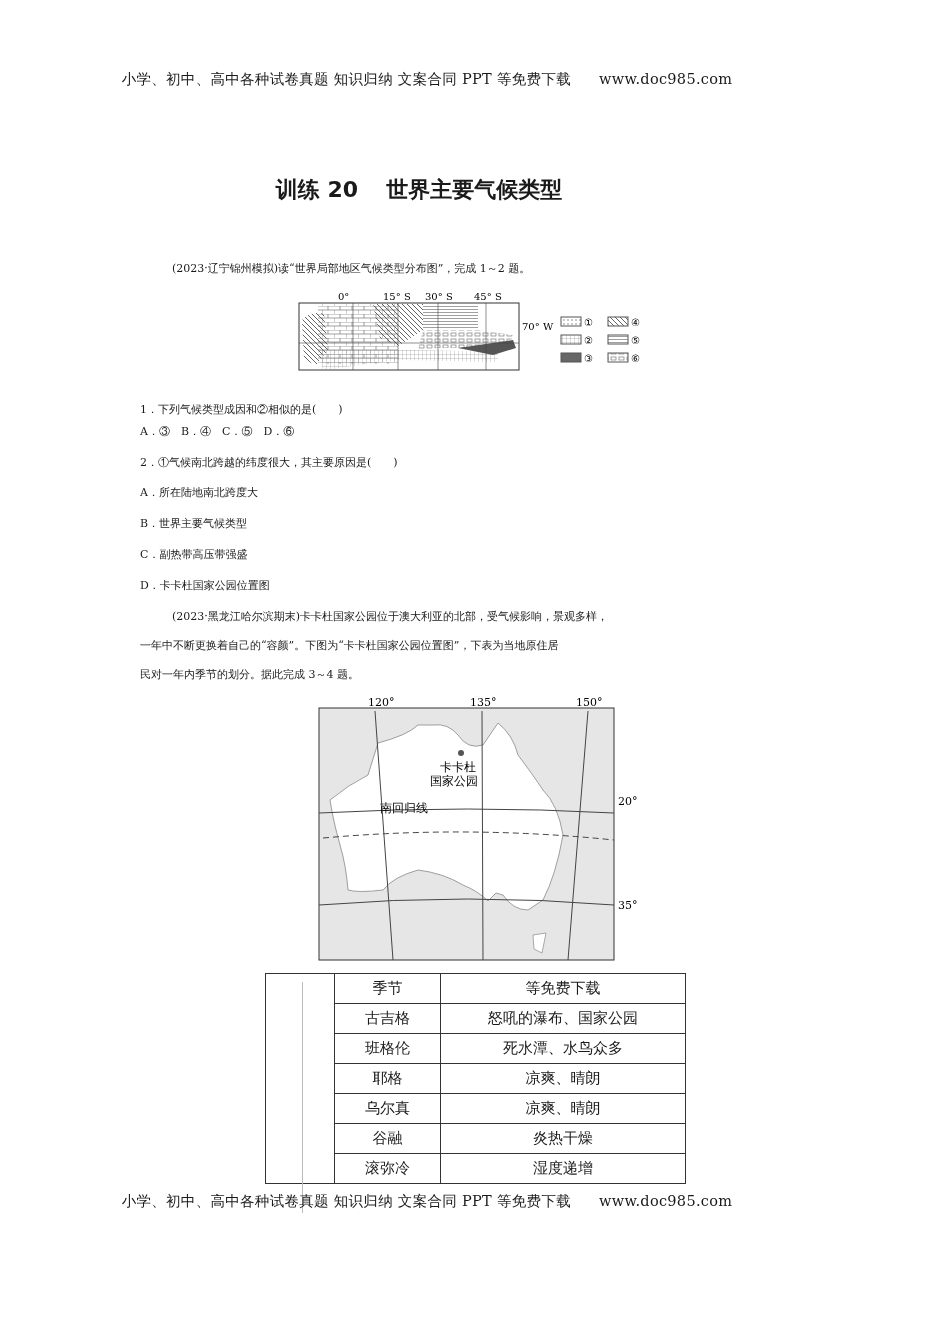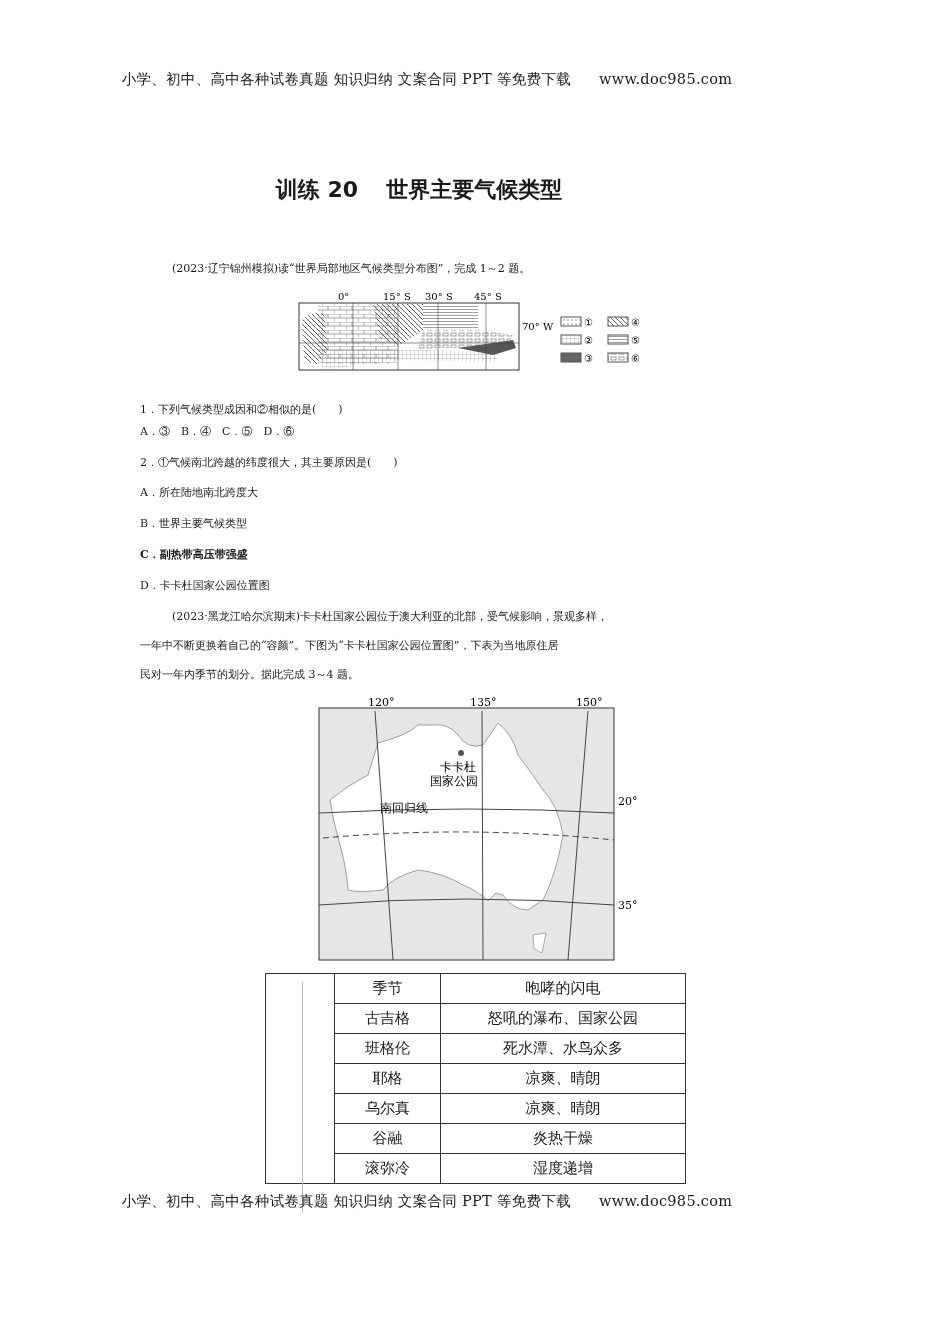--- a/index.html
+++ b/index.html
@@ -84,21 +84,21 @@
     <rect x="310" y="63" width="20" height="9" fill="url(#blocks)" stroke="#555"></rect>
       <text x="333" y="72">⑥</text>
   </g>
 </svg>
 
 <div class="p" style="top:392px;margin-top:8px;">1．下列气候类型成因和②相似的是(　　)</div>
 <div class="p" style="top:422px;text-align:center;">A．③　B．④　C．⑤　D．⑥</div>
 <div class="p" style="top:453px;">2．①气候南北跨越的纬度很大，其主要原因是(　　)</div>
 <div class="p" style="top:483px;">A．所在陆地南北跨度大</div>
 <div class="p" style="top:514px;">B．世界主要气候类型</div>
-<div class="p" style="top:545px;font-weight:bold;">C．副热带高压带强盛</div>
+<div class="p" style="top:545px;">C．副热带高压带强盛</div>
 <div class="p" style="top:576px;">D．卡卡杜国家公园位置图</div>
 
 <div class="p intro" style="top:607px;">(2023·黑龙江哈尔滨期末)卡卡杜国家公园位于澳大利亚的北部，受气候影响，景观多样，</div>
 <div class="p" style="top:636px;">一年中不断更换着自己的“容颜”。下图为“卡卡杜国家公园位置图”，下表为当地原住居</div>
 <div class="p" style="top:665px;">民对一年内季节的划分。据此完成 3～4 题。</div>
 
 <svg class="map2" width="330" height="268">
   <rect x="1" y="13" width="295" height="252" fill="#e6e6e6" stroke="#333"></rect>
   <path d="M60 48 Q90 40 100 30 L115 30 Q130 28 140 40 Q150 55 165 50 L180 28 Q195 40 200 60 Q215 80 225 95 Q240 110 245 140 Q238 180 225 205 L210 215 Q195 215 185 200 L178 198 L170 206 Q160 196 145 190 Q125 178 100 175 Q75 182 65 195 Q40 198 30 195 Q28 170 22 150 Q15 125 12 105 Q30 90 50 80 Z" fill="#ffffff" stroke="#888" stroke-width="0.8"></path>
   <path d="M215 240 L228 238 L224 258 L216 254 Z" fill="#fff" stroke="#888" stroke-width="0.7"></path>
@@ -121,21 +121,21 @@
   </g>
 </svg>
 
 <table class="seasons">
   <tbody>
       <tr>
         <td class="gutter" rowspan="7">
           <div class="vline"></div>
         </td>
       <td class="c1">季节</td>
-      <td class="c2">咆哮的闪电</td>
+      <td class="c2">等免费下载</td>
       </tr>
   <tr>
         <td>古吉格</td>
         <td>怒吼的瀑布、国家公园</td>
       </tr>
   <tr>
         <td>班格伦</td>
         <td>死水潭、水鸟众多</td>
       </tr>
   <tr>

